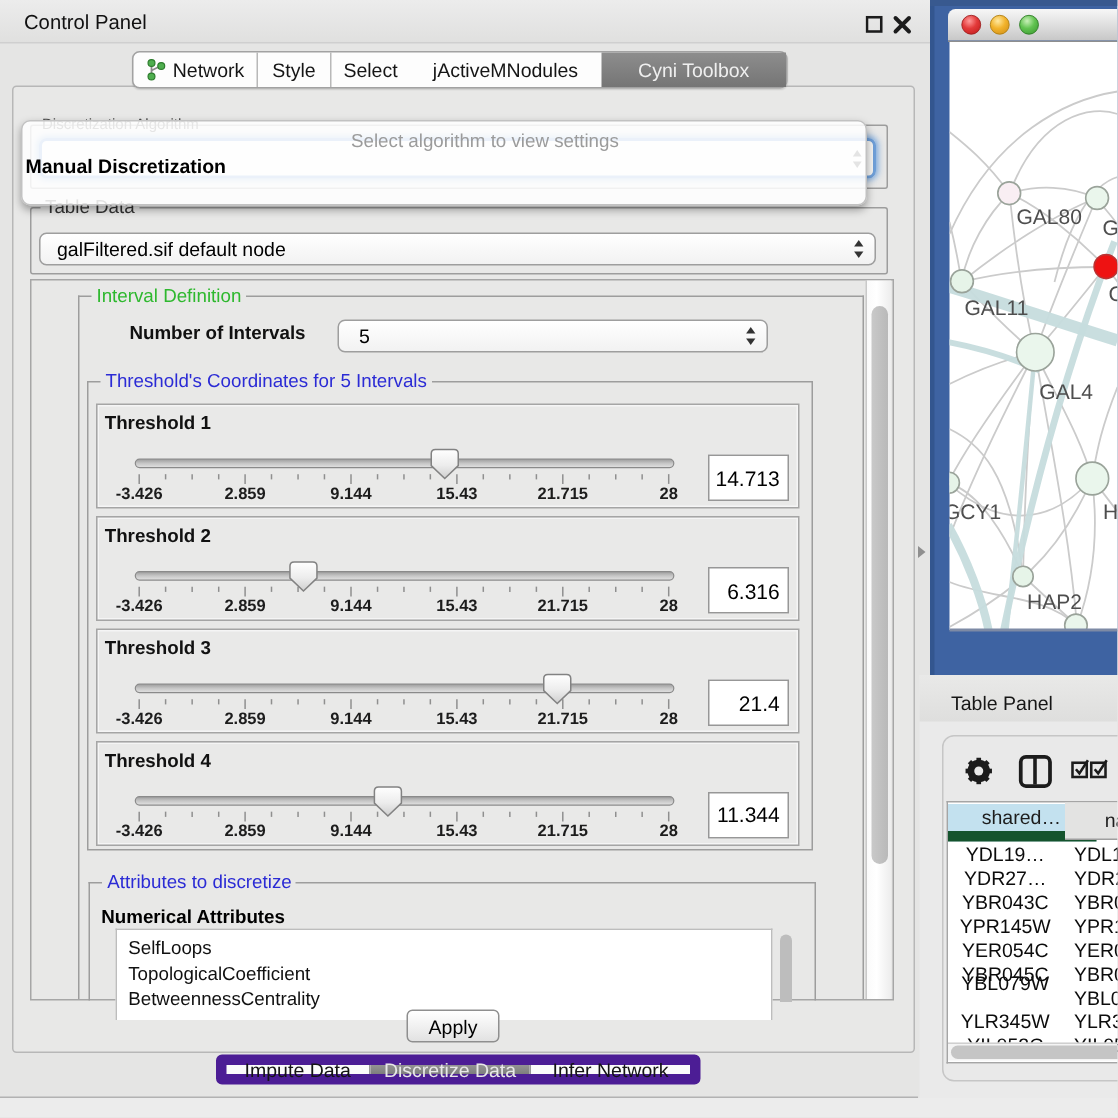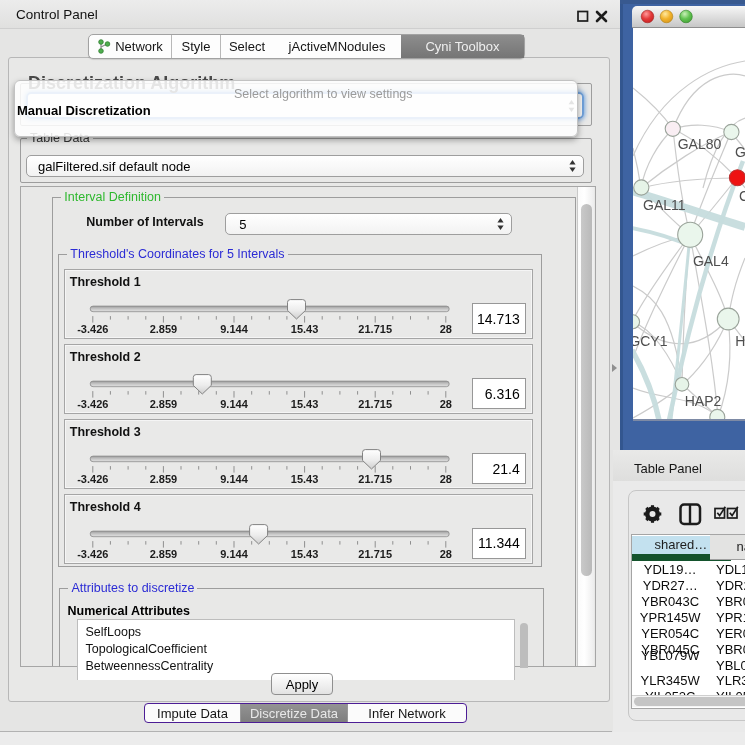--- a/index.html
+++ b/index.html
@@ -187,21 +187,21 @@
       </svg>Network</div>
 <div class="sep"></div>
     <div class="seg" style="width:48px">Style</div>
 <div class="sep"></div>
     <div class="seg" style="width:52px">Select</div>
 <div class="seg" style="width:128px">jActiveMNodules</div>
 <div class="seg dark" style="width:123px">Cyni Toolbox</div>
 </div>
 
 <div class="group" style="left:20px;top:83.4px;width:572px;height:42.4px"></div>
-<div class="gtitle" style="left:25px;top:76.5px;font-weight:bold;color:#4a4a4a;position:absolute;font-size:18px;background:transparent;z-index:1">Discretization Algorithm</div>
+<div class="gtitle" style="left:25px;top:76.5px;font-weight:normal;color:#4a4a4a;position:absolute;font-size:10px;background:transparent;z-index:1">Discretization Algorithm</div>
 <div class="combo" style="left:26px;top:92px;width:558px;height:27px;background:rgba(252,252,252,0.6);border:2px solid #6f9fd8;box-shadow:0 0 4px 1px rgba(90,150,220,.8)">
     <svg class="arr" width="8" height="14" viewBox="0 0 8 14">
       <path d="M4 0 L7.4 5 H0.6 Z" fill="#444"></path>
       <path d="M4 14 L7.4 9 H0.6 Z" fill="#444"></path>
     </svg>
   </div>
 
 <div class="group" style="left:20px;top:137.7px;width:572px;height:45.3px">
     <div class="gtitle" style="left:6px;color:#333">Table Data</div>
   </div>
@@ -396,21 +396,21 @@
   </div>
 </div>
 
 <div class="abs" style="left:14px;top:80px;width:564px;height:57px;background:rgba(255,255,255,0.86);border:1px solid #c2c2c2;border-radius:6px;box-shadow:0 3px 6px rgba(0,0,0,0.35);z-index:10">
   <div class="abs" style="left:219px;top:6px;font-size:12.5px;color:#9b9b9b">Select algorithm to view settings</div>
   <div class="abs" style="left:2px;top:22px;font-size:13px;font-weight:bold;color:#000">Manual Discretization</div>
 </div>
 
 <div class="abs" style="left:271px;top:673px;width:62px;height:22px;background:linear-gradient(#ffffff,#eeeeee 60%,#e2e2e2);border:1px solid #8f8f8f;border-radius:4px;text-align:center;font-size:13px;color:#000;padding-top:3px;z-index:3">Apply</div>
 
-<div class="abs" style="left:144px;top:702.8px;width:323px;height:20.5px;background:#fbfbfb;border:1px solid #4c1d95;border-radius:4px;display:flex;font-size:13px;color:#141414;z-index:4">
+<div class="abs" style="left:144px;top:702.8px;width:323px;height:20.5px;background:#fbfbfb;border:7px solid #4c1d95;border-radius:4px;display:flex;font-size:13px;color:#141414;z-index:4">
   <div style="width:95px;display:flex;align-items:center;justify-content:center">Impute Data</div>
   <div style="width:108px;display:flex;align-items:center;justify-content:center;background:linear-gradient(#939393,#7e7e7e);color:#e8e8e8;border-left:1px solid #989898;border-right:1px solid #989898">Discretize Data</div>
   <div style="flex:1;display:flex;align-items:center;justify-content:center">Infer Network</div>
 </div>
 <div class="abs" style="left:0;top:731px;width:612px;height:1px;background:#b2b2b2"></div>
 <div class="abs" style="left:0;top:732px;width:745px;height:13px;background:#ececec"></div>
 
 <svg class="abs" style="left:610px;top:363px" width="8" height="10">
     <path d="M2 1 L7 5 L2 9 Z" fill="#8f8f8f"></path>
   </svg>

